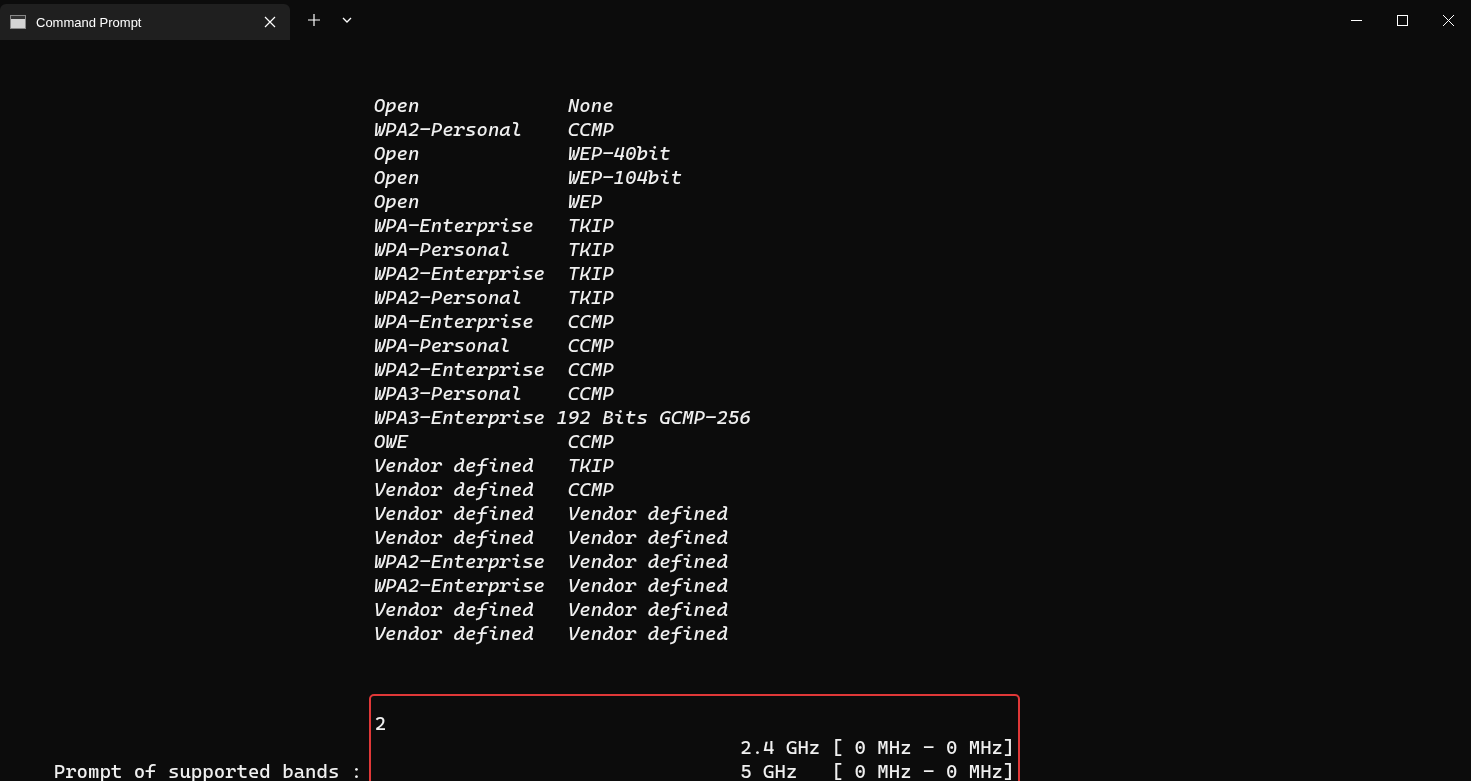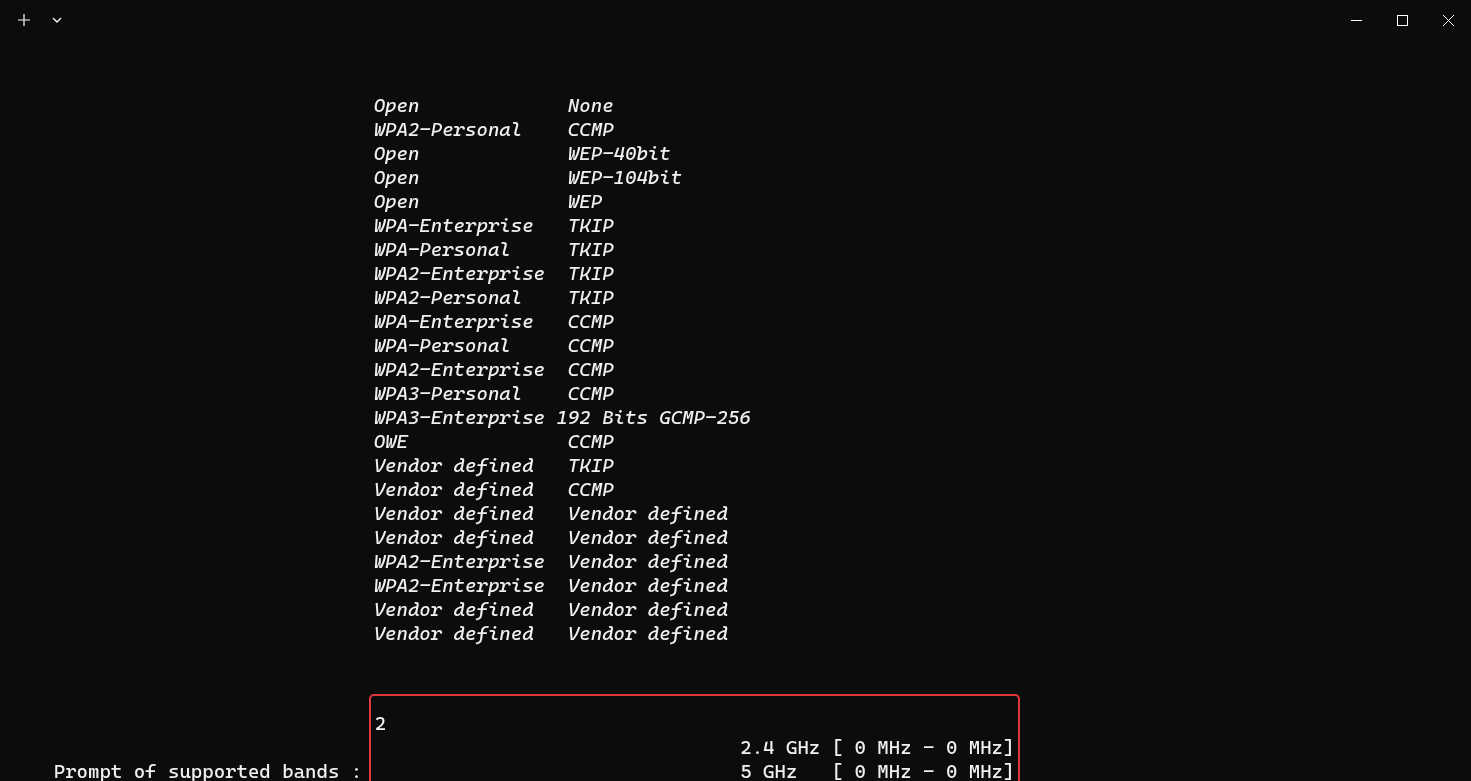--- a/index.html
+++ b/index.html
@@ -122,20 +122,29 @@
       line-height: 24px;
     }
     .term-row { display: block; font-style: italic; }
     .flex-row { display: flex; }
   </style>
 </head>
 <body>
 
 <div class="titlebar">
   <div class="titlebar-left">
+    <div class="tab">
+      <div class="tab-icon"></div>
+      <span class="tab-title">Command Prompt</span>
+      <span class="tab-close">
+        <svg width="12" height="12" viewBox="0 0 12 12">
+            <path d="M1 1 L11 11 M11 1 L1 11" stroke="#fff" stroke-width="1.2" fill="none"></path>
+          </svg>
+      </span>
+    </div>
     <div class="new-tab">
       <svg width="12" height="12" viewBox="0 0 12 12">
           <path d="M6 0 V12 M0 6 H12" stroke="#fff" stroke-width="1.2"></path>
         </svg>
     </div>
     <div class="tab-dropdown">
       <svg width="10" height="6" viewBox="0 0 10 6">
           <path d="M1 1 L5 5 L9 1" stroke="#fff" stroke-width="1.3" fill="none"></path>
         </svg>
     </div>

